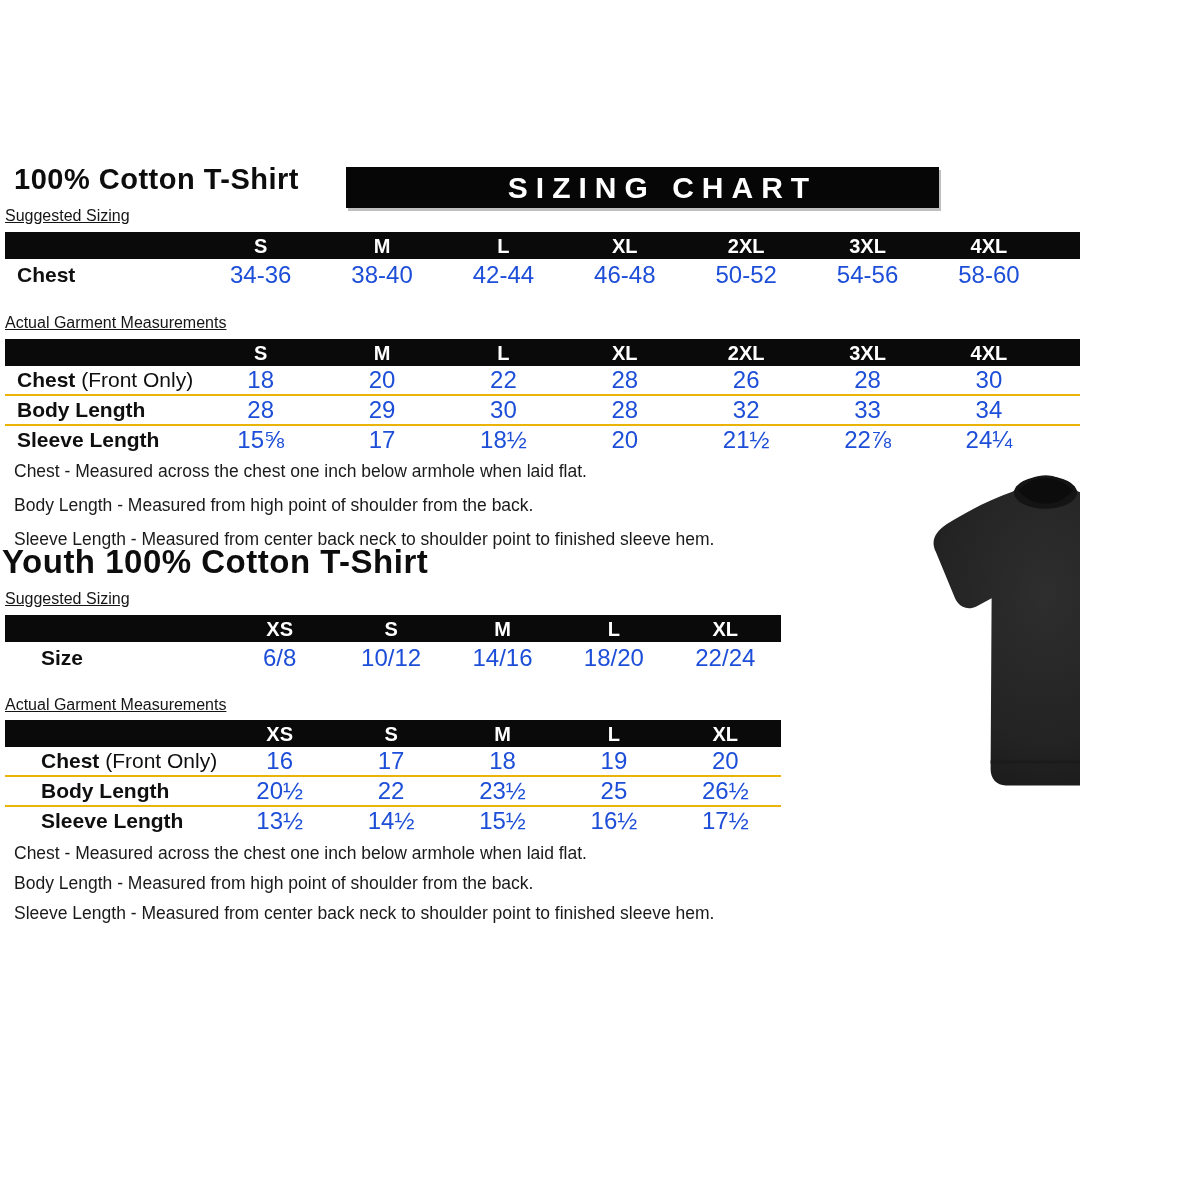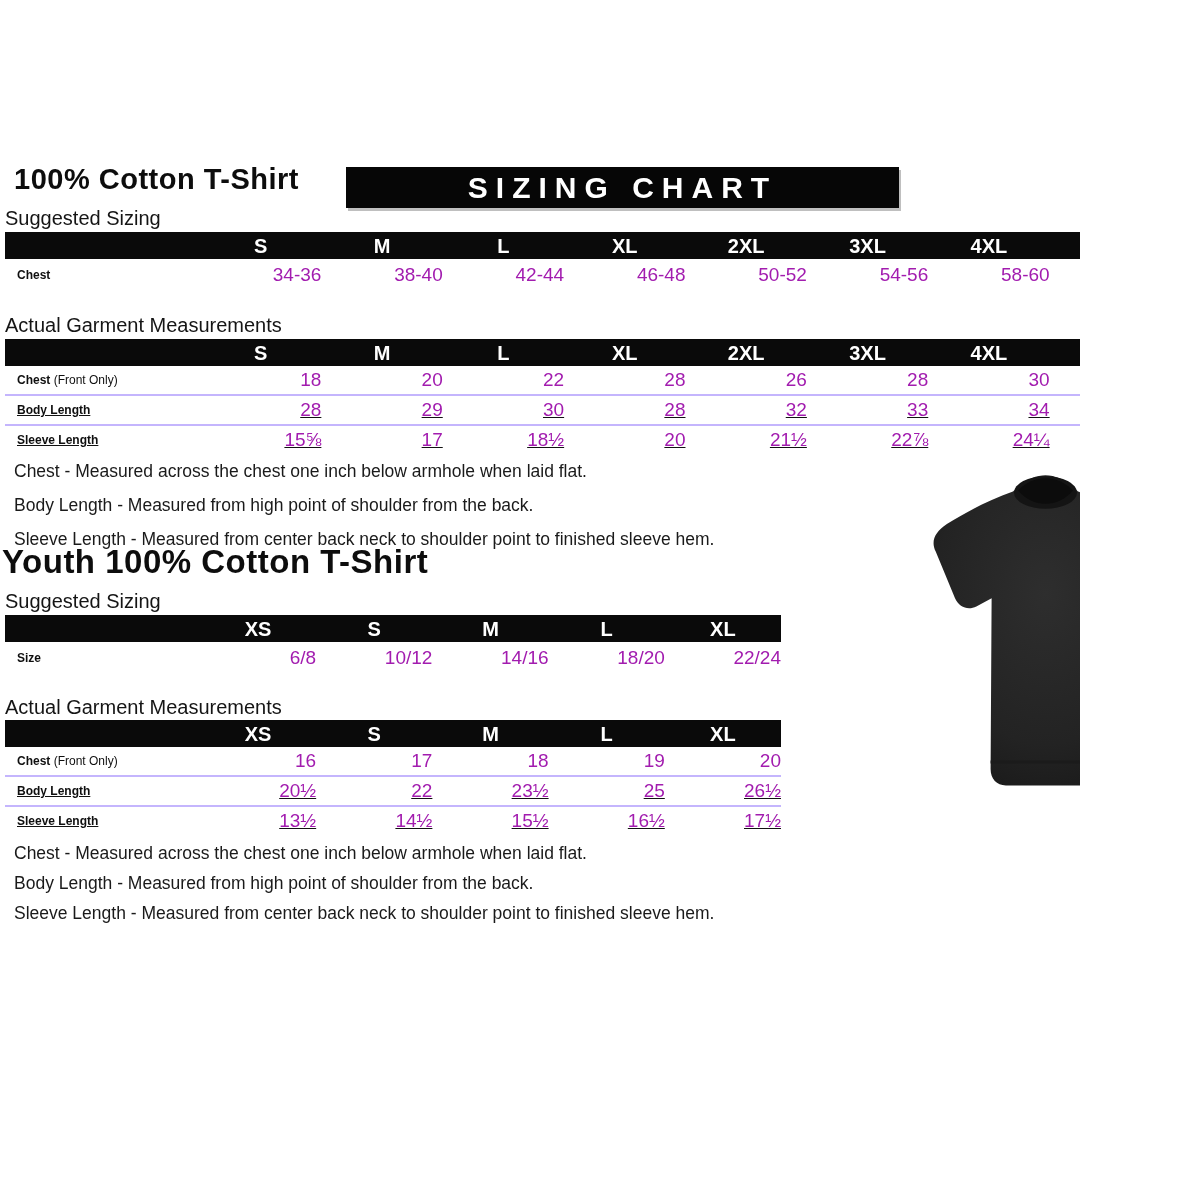--- a/index.html
+++ b/index.html
@@ -7,35 +7,35 @@
         font-family:"Liberation Sans", sans-serif;color:#111;}
 
   .main-title{position:absolute;left:14px;top:163px;font-size:29px;font-weight:700;
               letter-spacing:.5px;color:#0d0d0d;}
   .youth-title{position:absolute;left:2px;top:543px;font-size:33px;font-weight:700;
               letter-spacing:.5px;color:#0d0d0d;}
 
   .banner{position:absolute;left:346px;top:167px;width:553px;height:41px;background:#060606;
           color:#fff;display:flex;align-items:center;justify-content:center;
           font-size:30px;font-weight:700;letter-spacing:8px;
-          box-shadow:2px 3px 0 #bfbfbf;}
-
-  .section-label{position:absolute;font-size:20px;color:#151515;}
+          box-shadow:2px 3px 0 #bfbfbf;padding-left:40px;}
+
+  .section-label{position:absolute;font-size:16px;color:#151515;text-decoration:underline;}
 
   .sizing-table{position:absolute;}
   .t-head,.t-row{display:grid;align-items:center;}
   .cols8 .t-head,.cols8 .t-row{grid-template-columns:195px repeat(8,1fr);}
-  .cols5 .t-head,.cols5 .t-row{grid-template-columns:195px repeat(5,1fr);}
+  .cols5 .t-head,.cols5 .t-row{grid-template-columns:195px repeat(5,1fr);padding-left:24px;}
   .t-head{background:#0a0a0a;height:27px;}
   .t-hcell{text-align:center;color:#fff;font-weight:700;font-size:20px;line-height:1;}
   .t-row{height:32px;}
   .lined .t-row{height:28px;}
-  .lined .t-row + .t-row{border-top:2px solid #c4b5fd;text-decoration:underline;}
-  .t-cell{text-align:right;font-size:19px;color:#a21caf;}
-  .t-label{padding-left:12px;font-size:12px;color:#0f0f0f;white-space:nowrap;}
+  .lined .t-row + .t-row{border-top:2px solid #eab308;}
+  .t-cell{text-align:center;font-size:24px;color:#1d4ed8;}
+  .t-label{padding-left:12px;font-size:21px;color:#0f0f0f;white-space:nowrap;}
   .t-label b{font-weight:700;}
   .t-label .sfx{font-weight:400;}
 
   .notes{position:absolute;left:14px;}
   .notes p{margin:0;font-size:17.5px;color:#1a1a1a;}
   .notes-adult p{margin-bottom:13px;}
   .notes-youth p{margin-bottom:9px;}
 
   .tshirt{position:absolute;left:893px;top:466px;width:305px;height:348px;}
 </style>

